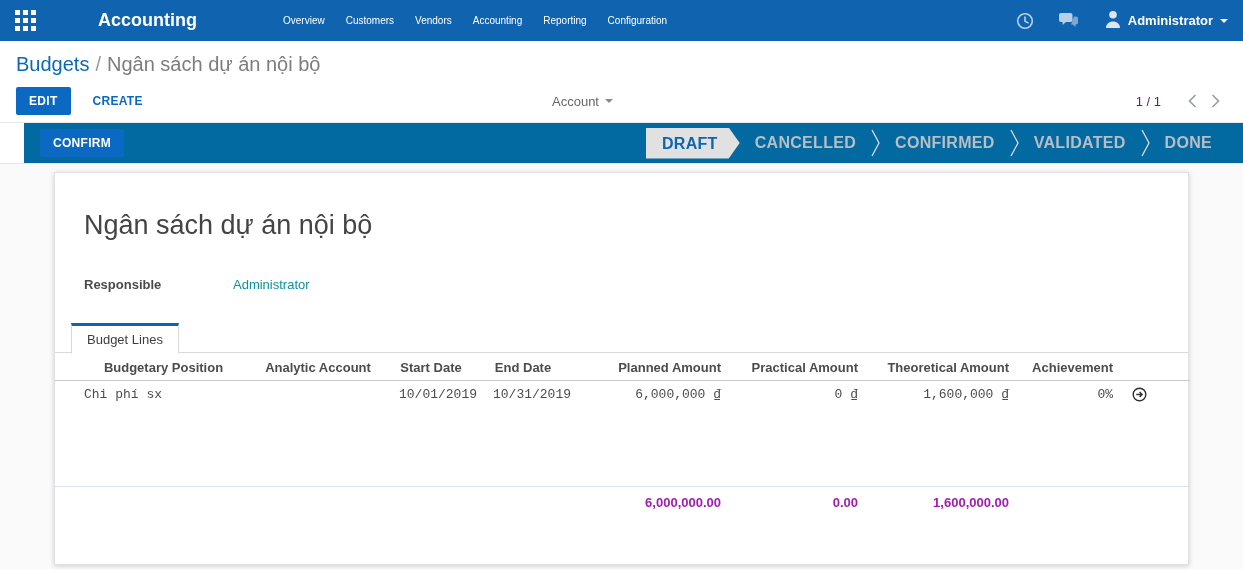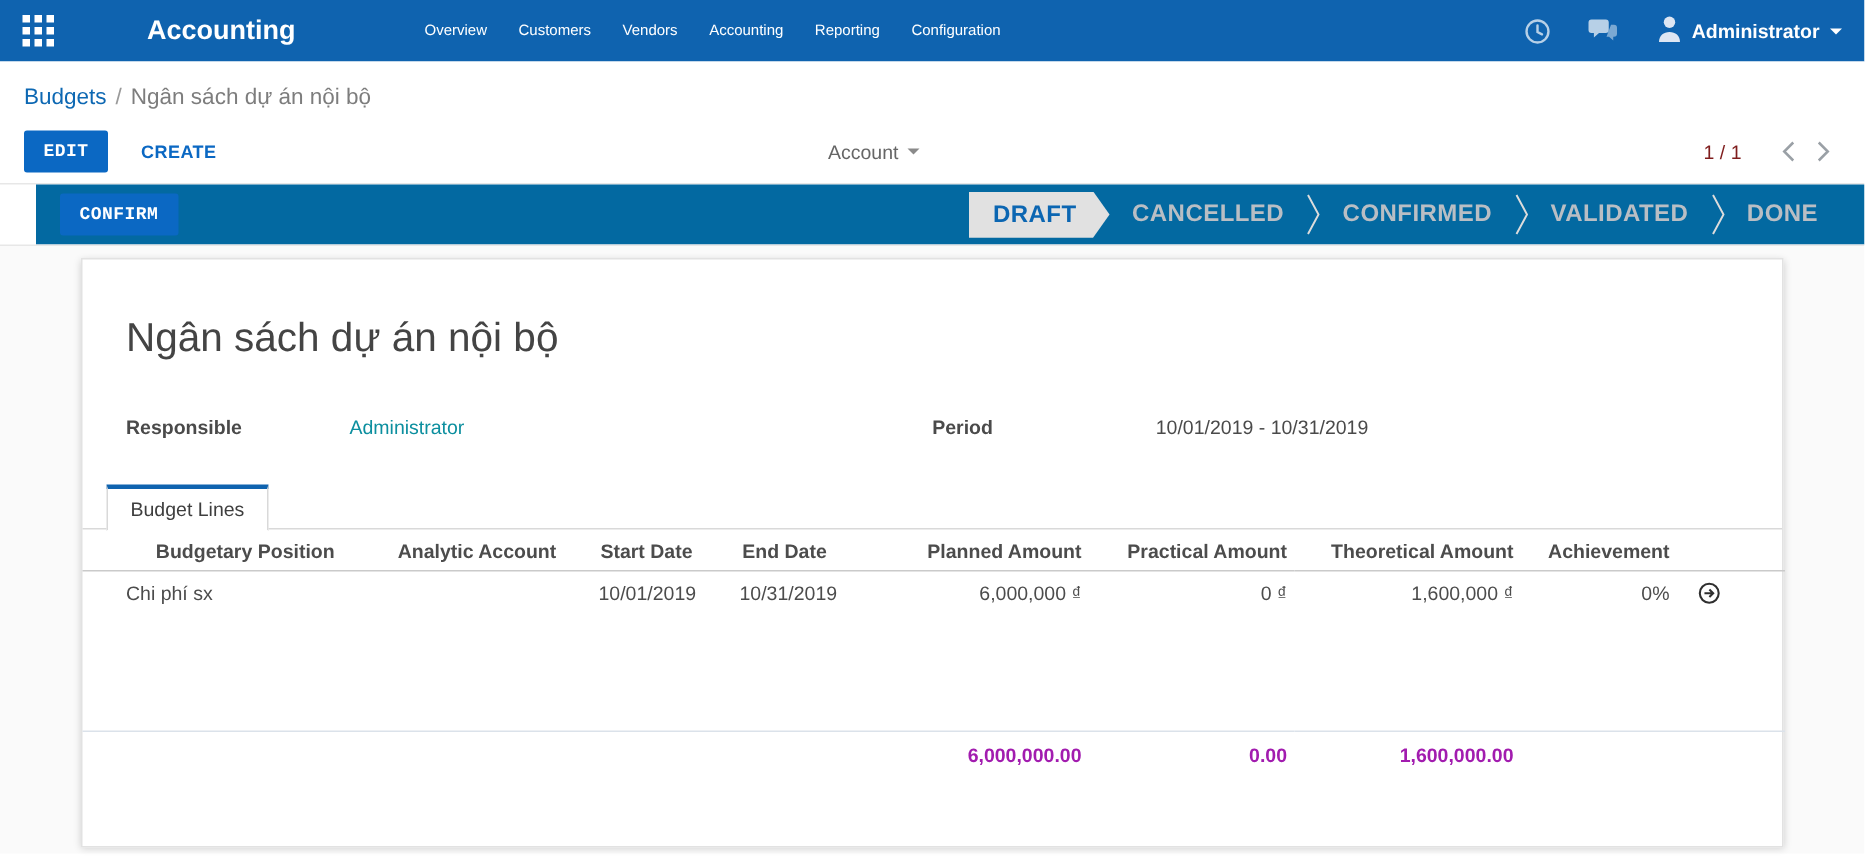--- a/index.html
+++ b/index.html
@@ -18,30 +18,30 @@
   .brand { color:#fff; font-size:18px; font-weight:700; margin-left:31px; white-space:nowrap; }
   .menu { display:flex; gap:21px; margin-left:55px; }
   .menu span { color:#fff; font-weight:400; font-size:10px; cursor:pointer; white-space:nowrap; }
   .nav-right { margin-left:auto; display:flex; align-items:center; }
   .nav-icon { margin-left:24px; display:flex; align-items:center; cursor:pointer; }
   .user-menu { display:flex; align-items:center; margin-left:26px; cursor:pointer; }
   .user-name { color:#fff; font-weight:700; font-size:13px; margin-left:7px; }
   .caret-down-white { width:0; height:0; border-left:4px solid transparent; border-right:4px solid transparent; border-top:4px solid #fff; margin-left:7px; }
 
   
-  .breadcrumb-row { padding:14px 16px 6px; font-size:15px; line-height:19px; background:#fff; }
+  .breadcrumb-row { padding:14px 16px 6px; font-size:20px; line-height:19px; background:#fff; }
   .bc-link { color:#0d68b3; cursor:pointer; }
   .bc-sep { color:#9a9a9a; margin:0 6px; }
   .bc-current { color:#7d7d7d; }
   .buttons-row { height:42px; display:flex; align-items:center; padding:0 16px; position:relative; background:#fff; }
-  .btn-primary { background:#0b68c3; color:#fff; font-weight:700; font-size:12px; border:0; padding:7px 13px; border-radius:2px; letter-spacing:.3px; cursor:pointer; font-family:Liberation Mono, monospace; }
+  .btn-primary { background:#0b68c3; color:#fff; font-weight:700; font-size:12px; border:0; padding:7px 13px; border-radius:2px; letter-spacing:.3px; cursor:pointer; font-family:Liberation Sans, sans-serif; }
   .btn-flat { color:#0b68c3; font-weight:700; font-size:12px; border:0; background:none; margin-left:16px; letter-spacing:.3px; cursor:pointer; font-family:inherit; }
   .action-dropdown { position:absolute; left:552px; top:0; height:100%; display:flex; align-items:center; gap:6px; color:#666; cursor:pointer; }
   .caret-down-gray { width:0; height:0; border-left:4px solid transparent; border-right:4px solid transparent; border-top:4px solid #8a8a8a; }
-  .pager { margin-left:auto; display:flex; color:#7f1d1d; }
+  .pager { margin-left:auto; display:flex; color:#4c1d95; }
   .pager-count { margin-right:20px; }
   .pager-btn { cursor:pointer; display:flex; align-items:center; padding:0 7px; }
   .divider { border:0; border-top:1px solid #e7e7e7; margin:0; }
   .statusbar-row { height:40px; display:flex; align-items:center; padding:0 16px; background:#0369a1;margin-left:24px; }
   .steps { margin-left:auto; display:flex; align-items:center; }
   .step { font-size:16px; font-weight:700; letter-spacing:.3px; cursor:pointer; white-space:nowrap; }
   .step.active { background:#e1e1e1; color:#0b66b2; height:31px; line-height:31px; padding:0 22px 0 16px;
     clip-path:polygon(0 0, calc(100% - 11px) 0, 100% 50%, calc(100% - 11px) 100%, 0 100%); }
   .step.inactive { color:#b9bec4; padding:0 15px; }
   .step-sep { display:flex; align-items:center; }
@@ -61,21 +61,21 @@
   .tab.active { display:inline-block; height:31px; margin-bottom:-1px; background:#fff;
     border:1px solid #d9d9d9; border-top:3px solid #0f63af; border-bottom:1px solid #fff;
     padding:6px 15px 0; font-size:13px; color:#3e3e3e; cursor:pointer; }
 
   table.o-list { width:100%; border-collapse:collapse; table-layout:fixed; font-size:13px; }
   .o-list thead th { font-weight:700; color:#4c4c4c; padding:7px 5px 5px; border-bottom:1px solid #cacaca; text-align:center; white-space:nowrap; cursor:pointer; }
   .o-list th.first, .o-list td.first { padding-left:29px; }
   .o-list .num { text-align:right; padding-right:5px; }
   .o-list .pl10 { padding-left:11px; }
   .o-list .pl20 { padding-left:25px; }
-  .o-list tbody td { padding:6px 5px; color:#4c4c4c; white-space:nowrap; cursor:pointer; }
+  .o-list tbody td { padding:6px 5px; color:#4c4c4c; white-space:nowrap; cursor:pointer;font-family:Liberation Mono, monospace; }
   .o-list tr.filler td { height:78px; cursor:default; }
   .o-list tfoot td { border-top:1px solid #dbe2ea; font-weight:700; padding:8px 5px; color:#a21caf; }
   .row-open-icon { display:inline-flex; vertical-align:middle; margin-left:9px; cursor:pointer; }
 </style>
 </head>
 <body>
 
 <header class="navbar">
   <div class="apps-icon">
     <i></i>
@@ -180,24 +180,20 @@
 <hr class="divider">
 
 <div class="content">
   <div class="sheet">
     <div class="sheet-title">Ngân sách dự án nội bộ</div>
 
     <div class="fields-row">
       <div class="field">
         <span class="field-label">Responsible</span>
         <span class="field-value link">Administrator</span>
-      </div>
-      <div class="field">
-        <span class="field-label">Period</span>
-        <span class="field-value text">10/01/2019 - 10/31/2019</span>
       </div>
     </div>
 
     <div class="notebook">
       <div class="tabs">
         <span class="tab active">Budget Lines</span>
       </div>
 
       <table class="o-list">
         <colgroup>

